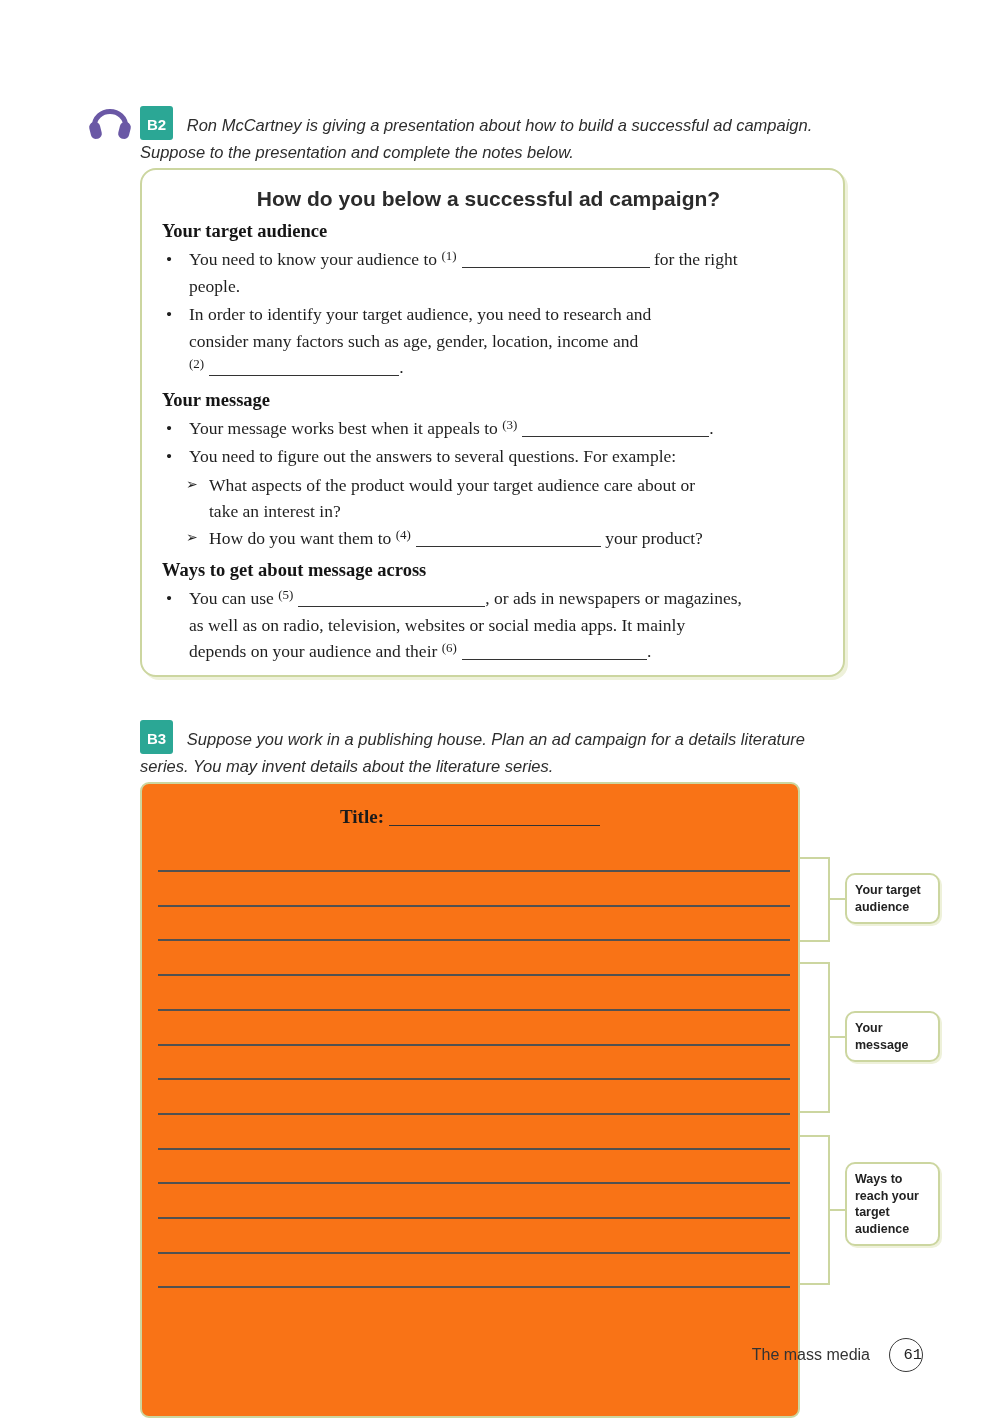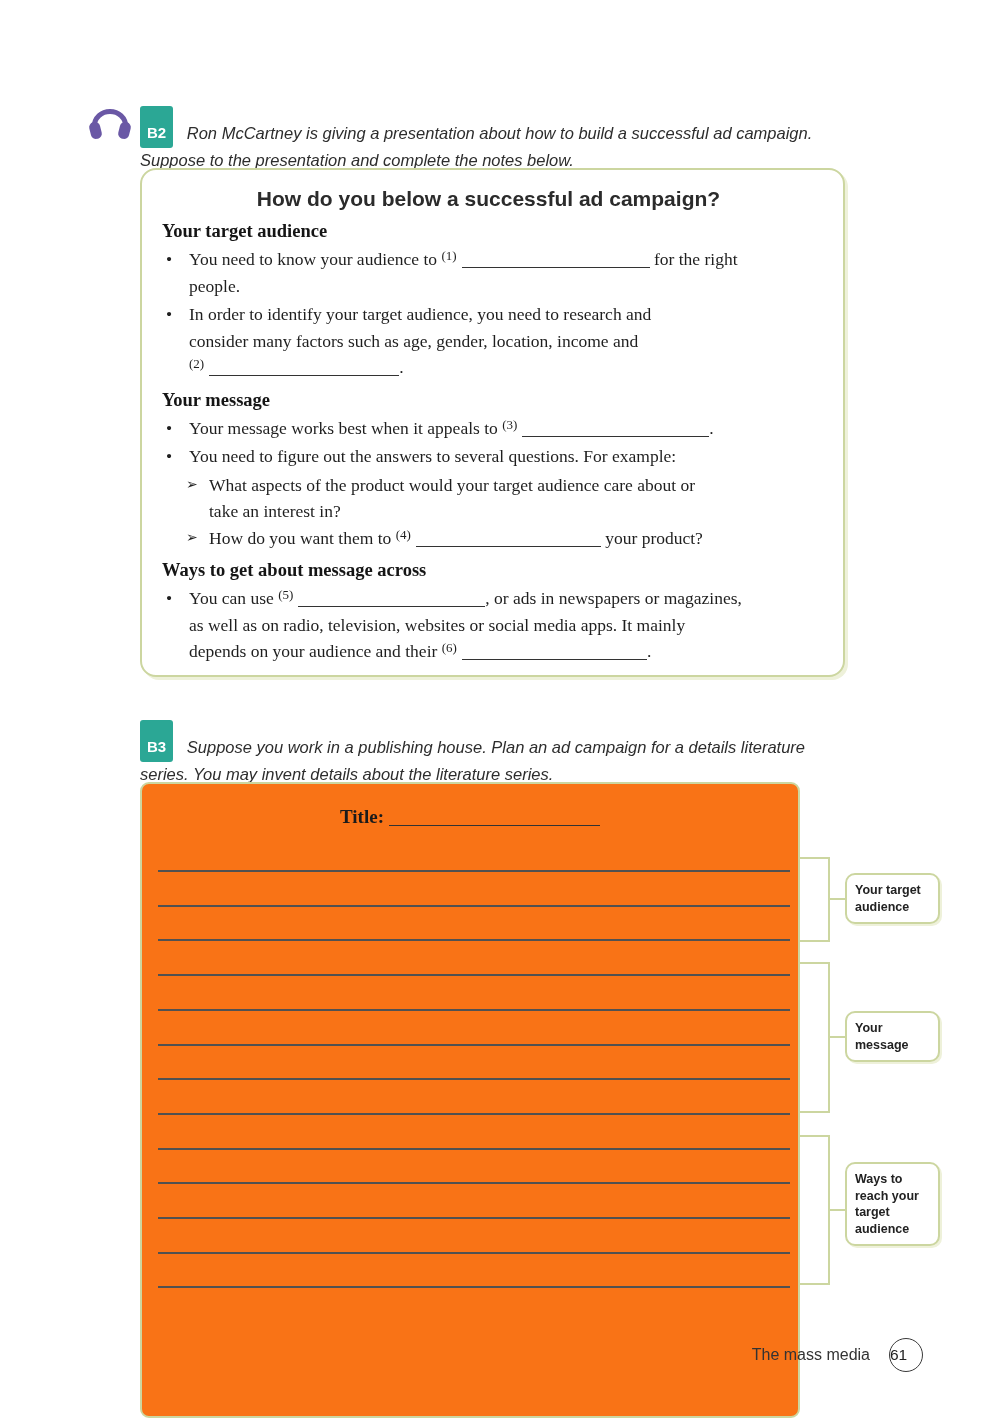--- a/index.html
+++ b/index.html
@@ -5,21 +5,21 @@
   html,body{margin:0;padding:0;background:#fff;}
   .page{position:relative;width:1000px;height:1422px;background:#ffffff;overflow:hidden;
         font-family:"Liberation Serif",serif;color:#1f1f1f;}
 
   
   .instruction{position:absolute;left:140px;width:720px;margin:0;
     font-family:"Liberation Sans",sans-serif;font-style:italic;
     font-size:16.5px;line-height:25px;color:#2d2d2d;}
   .badge{display:inline-block;font-style:normal;font-weight:bold;
     font-family:"Liberation Sans",sans-serif;font-size:15px;color:#ffffff;
-    background:#2ba795;padding:14px 7px 3px;border-radius:3px;margin-right:9px;
+    background:#2ba795;padding:6px 7px 3px;border-radius:3px;margin-right:9px;
     vertical-align:1px;}
 
   
   .hp-icon{position:absolute;left:86px;top:96px;width:48px;height:48px;}
 
   
   .note-box{position:absolute;left:140px;top:168px;width:705px;height:509px;
     box-sizing:border-box;border:2px solid #ccd6a0;border-radius:16px;
     box-shadow:3px 3px 0 #eef1da;background:#fff;
     padding:15px 28px 0 20px;}
@@ -51,22 +51,22 @@
     background:#fff;border:2px solid #ccd6a0;border-radius:10px;
     box-shadow:2px 2px 0 #eef1da;padding:7px 8px;
     font-family:"Liberation Sans",sans-serif;font-weight:bold;
     font-size:12.5px;line-height:16.5px;color:#222;}
 
   
   .footer-title{position:absolute;left:660px;top:1346px;width:210px;text-align:right;
     font-family:"Liberation Sans",sans-serif;font-size:16px;color:#333;}
   .page-circle{position:absolute;left:889px;top:1338px;width:34px;height:34px;
     box-sizing:border-box;border:1.5px solid #3a3a3a;border-radius:50%;
-    display:flex;align-items:center;justify-content:flex-start;
-    font-family:Liberation Sans, sans-serif;font-size:15.5px;color:#222;}
+    display:flex;align-items:center;justify-content:flex-end;
+    font-family:Liberation Mono, monospace;font-size:15.5px;color:#222;}
 </style>
 </head>
 <body>
 
 <div class="page">
 
   <svg class="hp-icon" viewBox="0 0 48 48">
     <path d="M8 32 C8 10, 40 10, 40 32" fill="none" stroke="#6a58a5" stroke-width="5" stroke-linecap="round"></path>
     <rect x="4" y="26" width="11" height="17" rx="5" fill="#6a58a5" transform="rotate(-14 9.5 34.5)"></rect>
     <rect x="33" y="26" width="11" height="17" rx="5" fill="#6a58a5" transform="rotate(14 38.5 34.5)"></rect>

